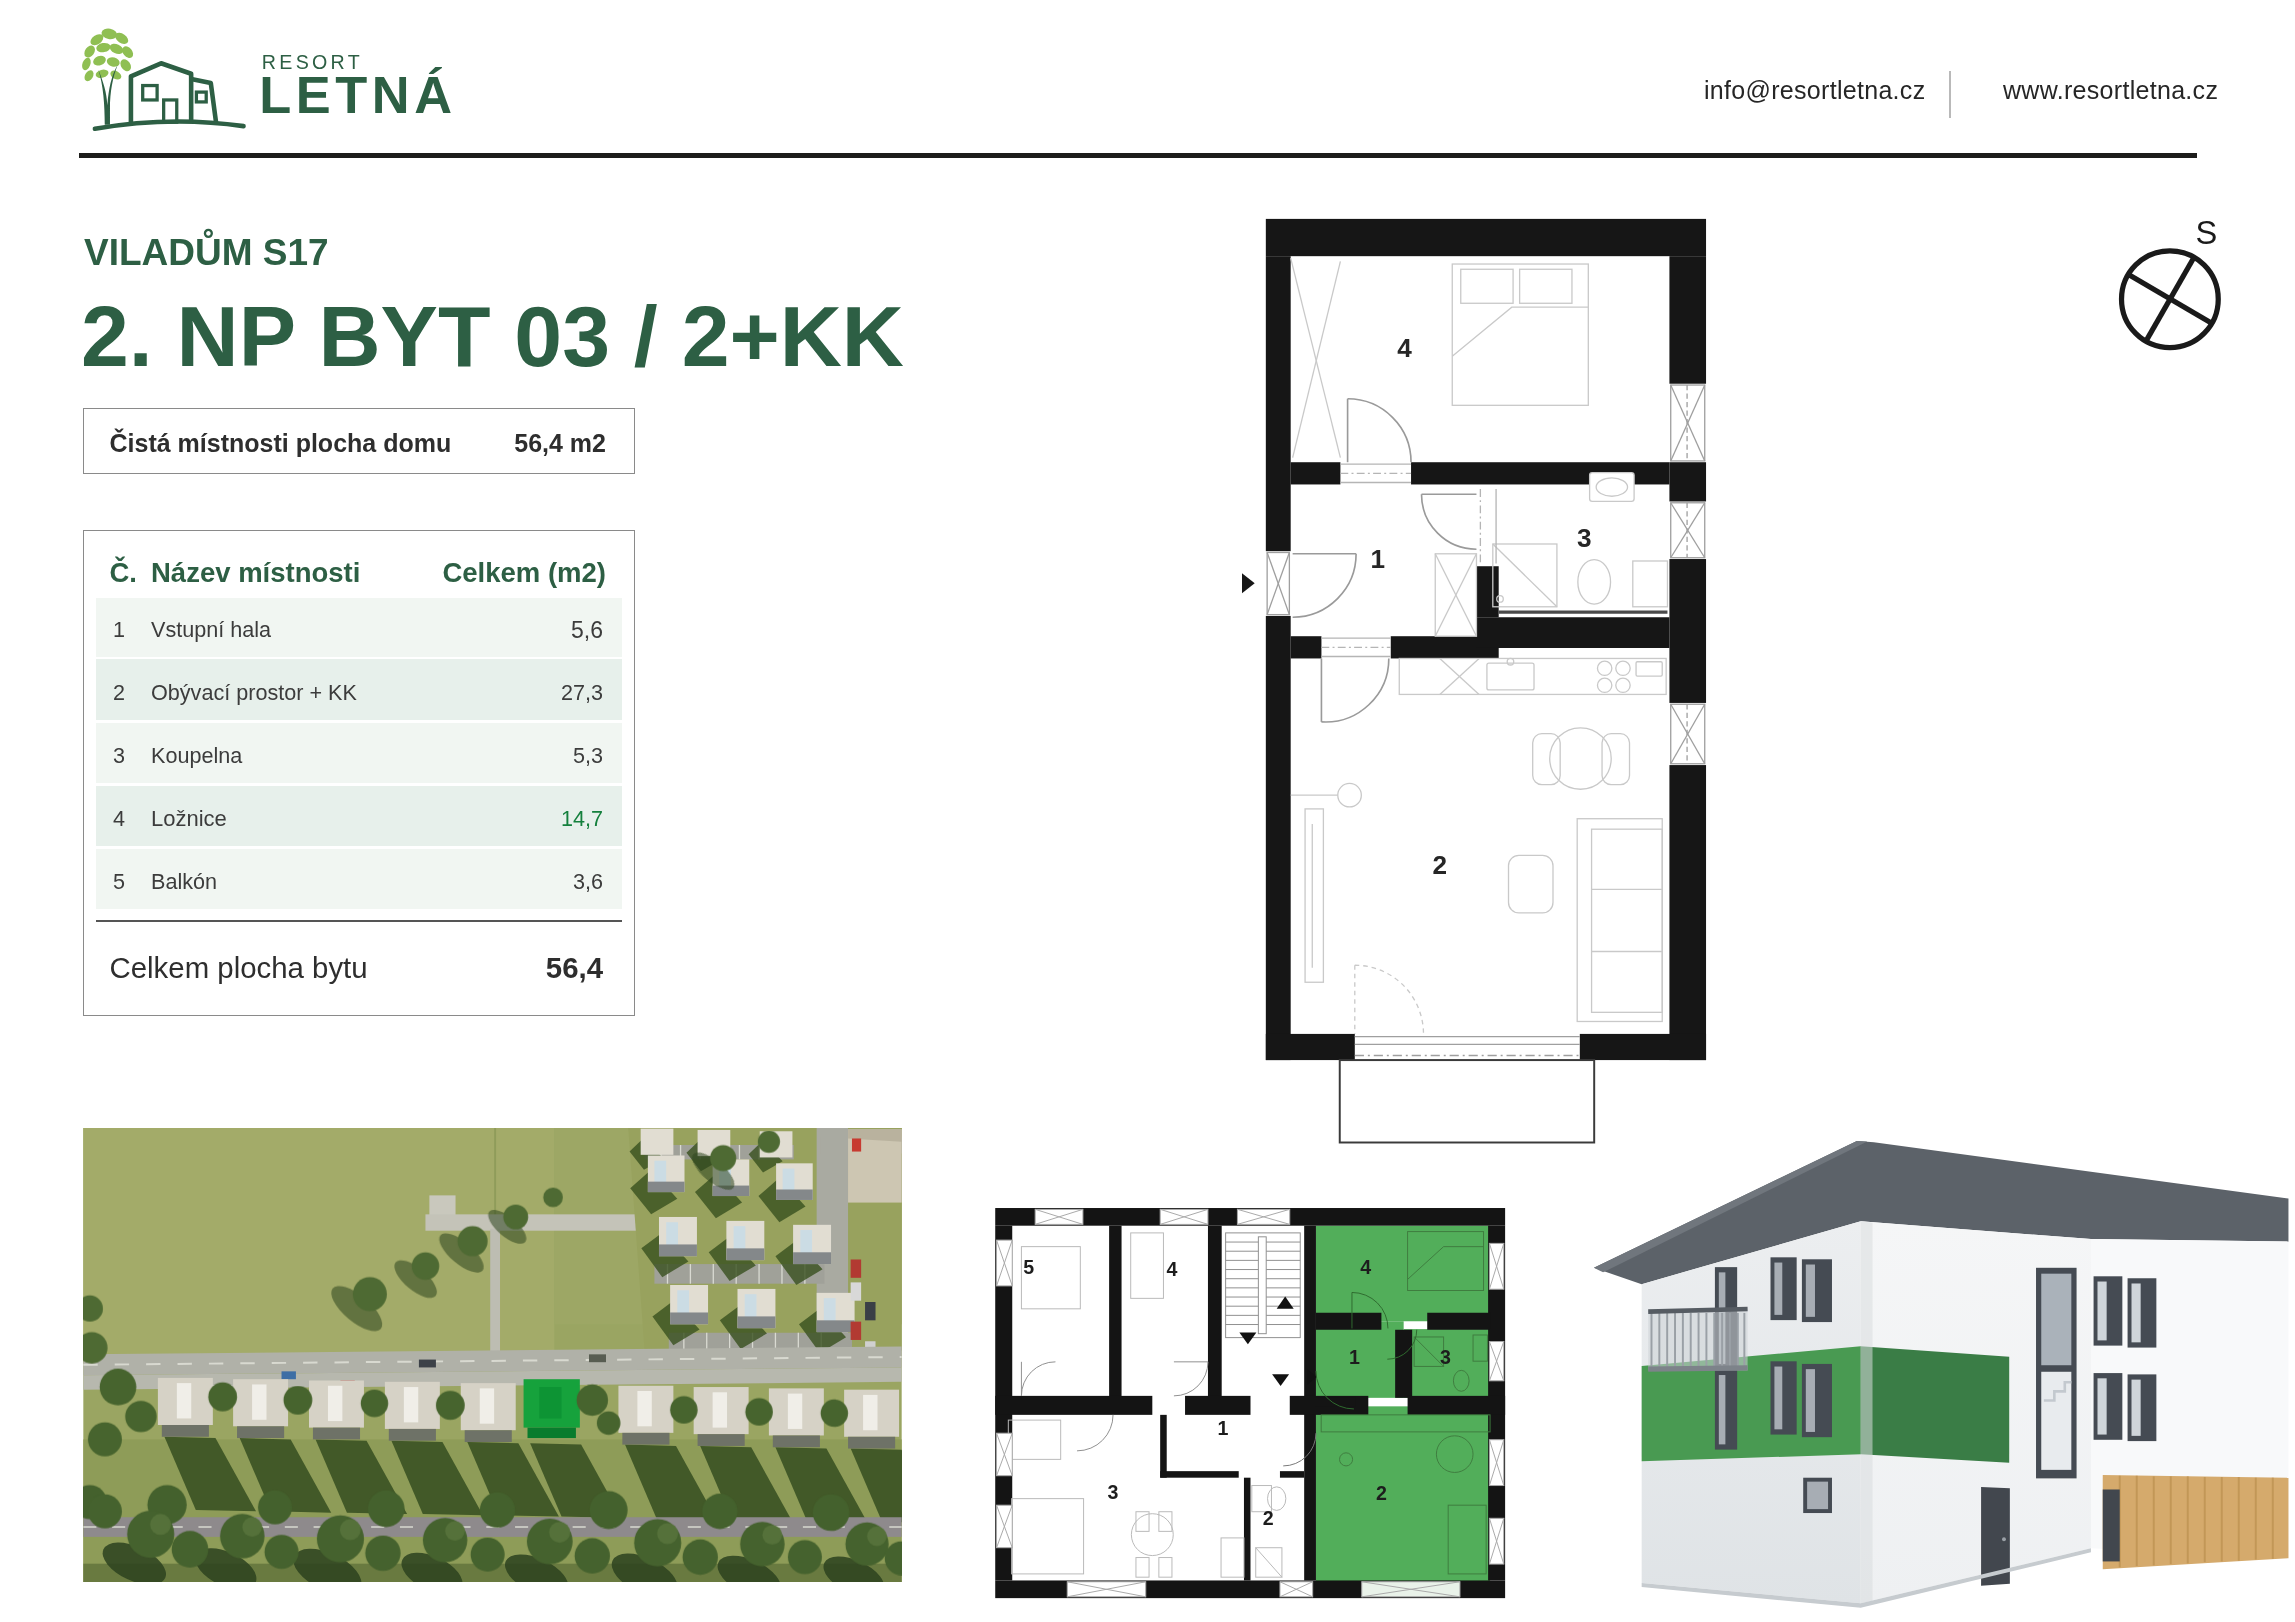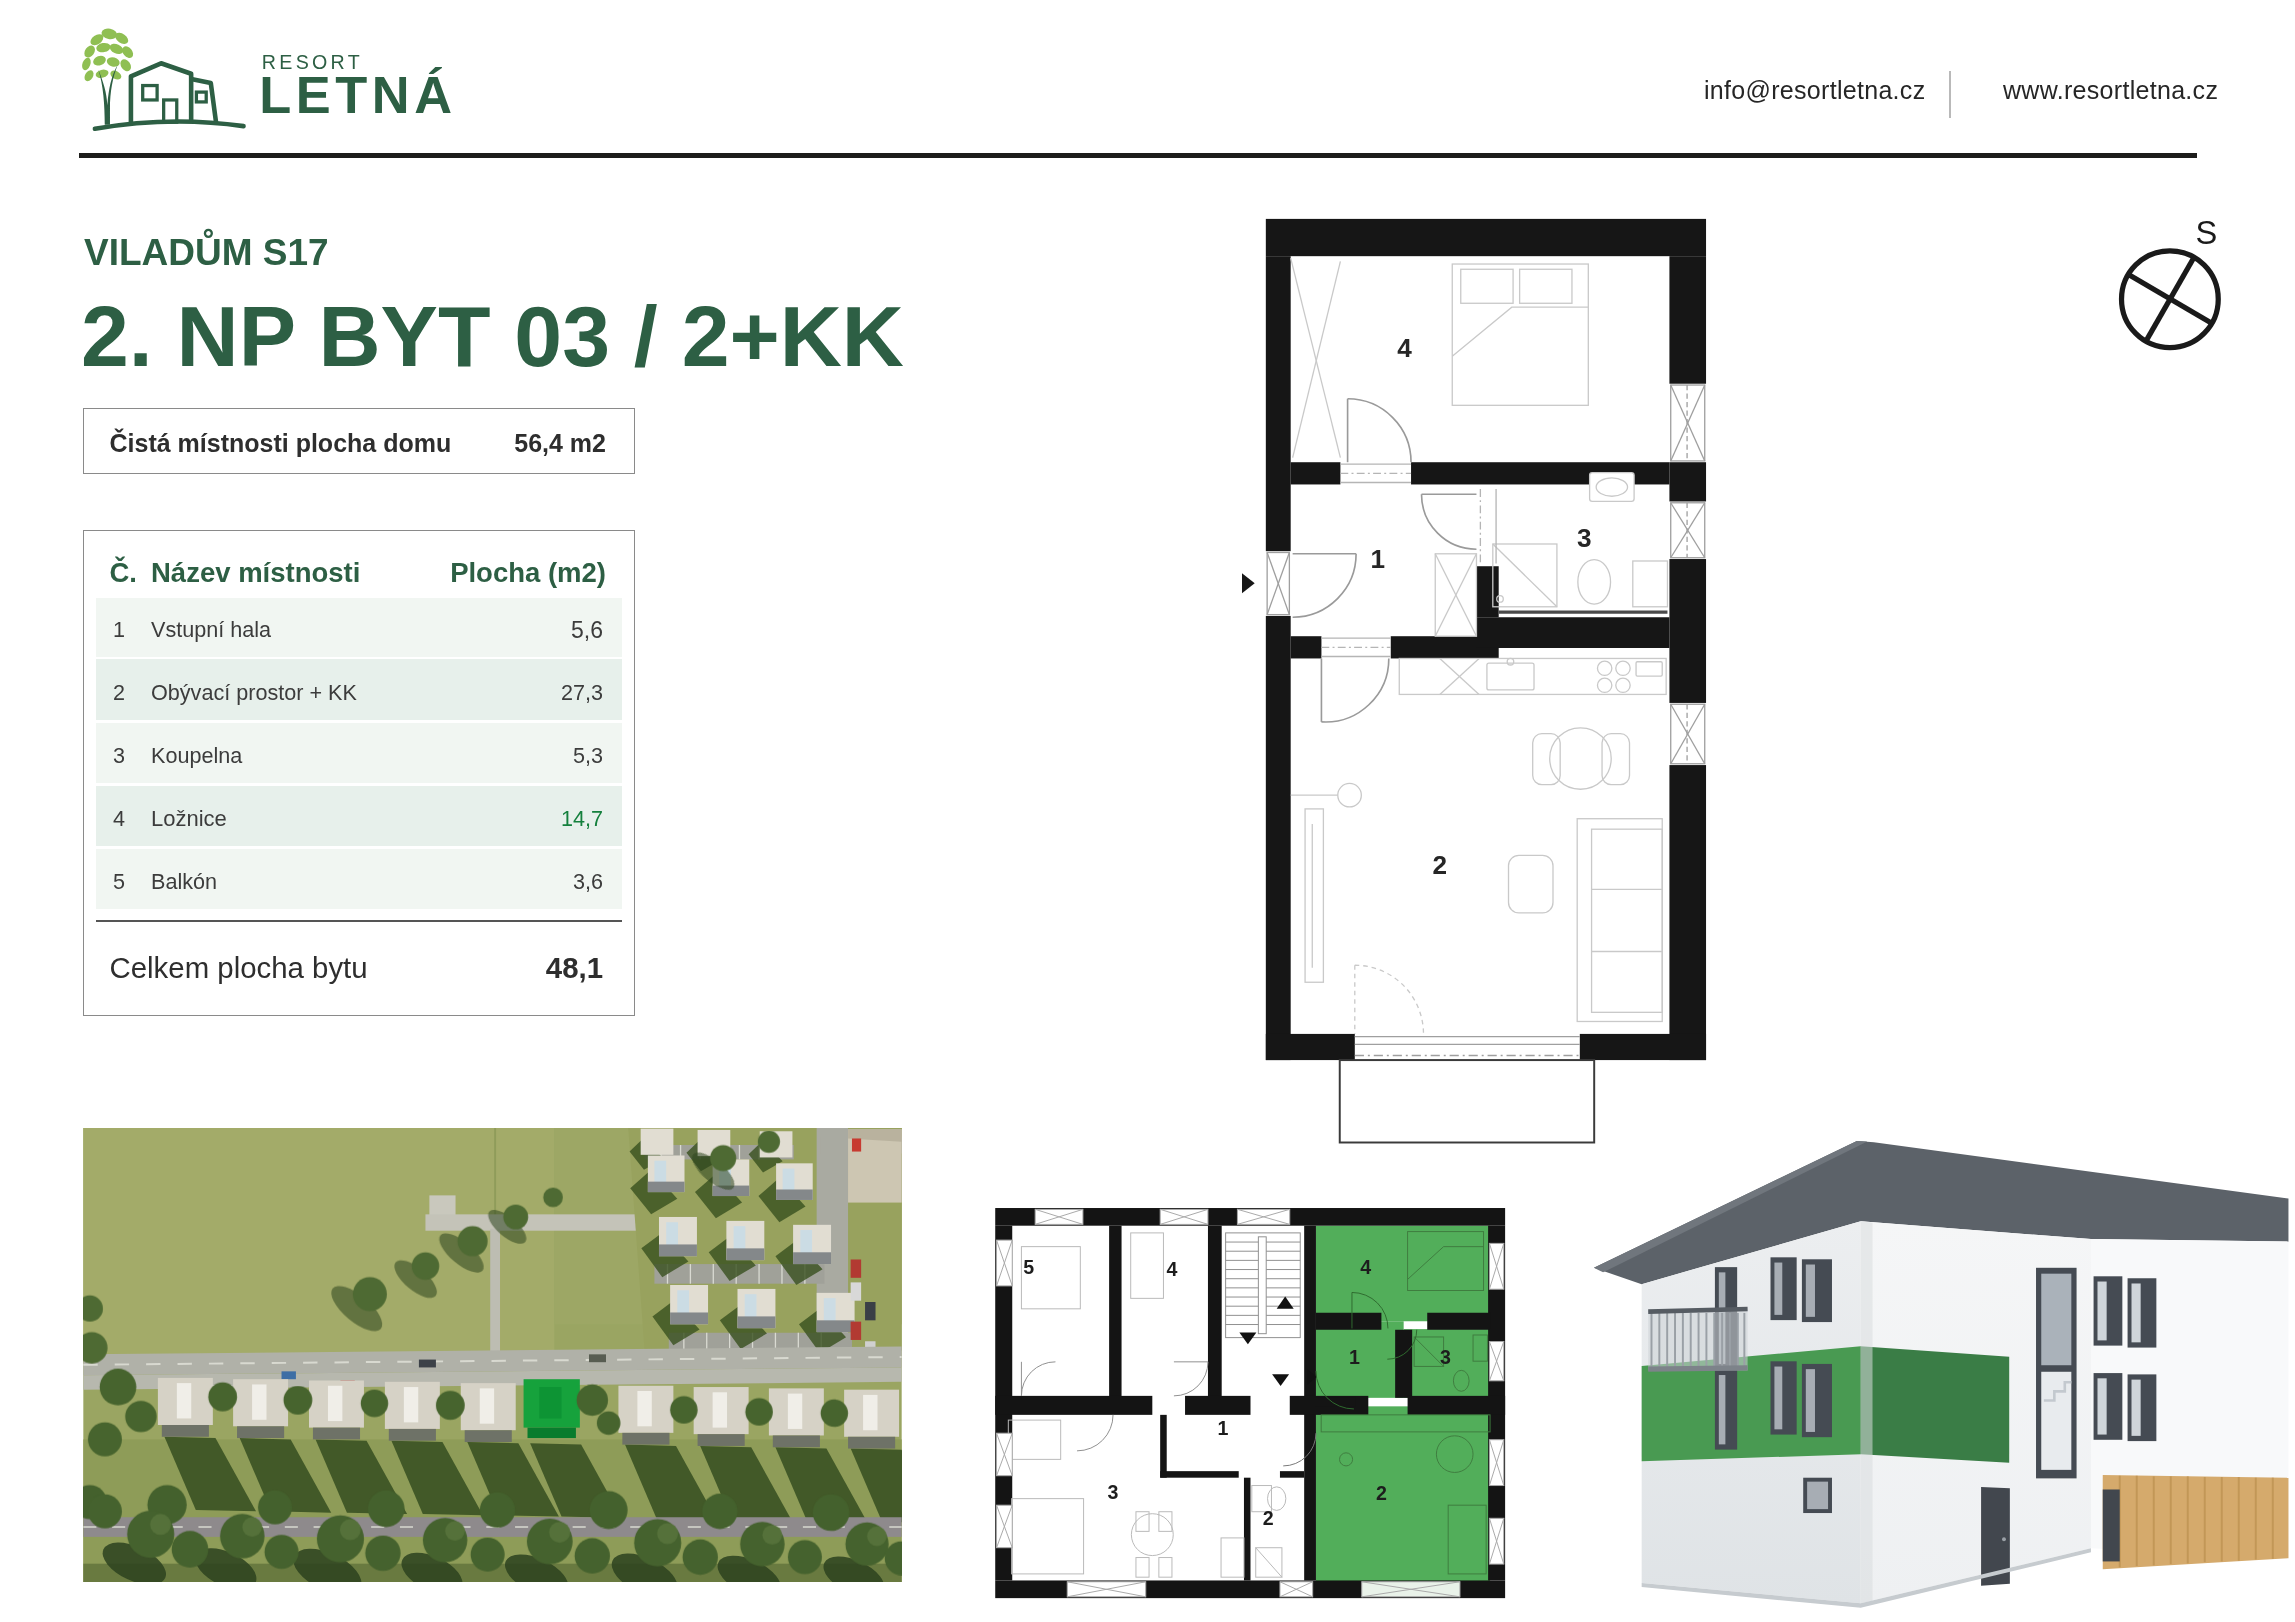--- a/index.html
+++ b/index.html
@@ -55,21 +55,21 @@
 <div class="abs green" style="left:81px;top:287px;font-size:86px;font-weight:bold;letter-spacing:0px;">2. NP BYT 03 / 2+KK</div>
 
 <div class="abs" style="left:83px;top:408px;width:552px;height:66px;border:1.3px solid #8a8a8a;box-sizing:border-box;">
   <div class="abs" style="left:25.5px;top:20px;font-size:25px;font-weight:bold;color:#2e2e2e;">Čistá místnosti plocha domu</div>
   <div class="abs" style="right:28px;top:20px;font-size:25px;font-weight:bold;color:#2e2e2e;">56,4 m2</div>
 </div>
 
 <div class="abs" style="left:83px;top:530px;width:552px;height:486px;border:1.3px solid #8a8a8a;box-sizing:border-box;">
   <div class="abs green" style="left:25.5px;top:26px;font-size:27.5px;font-weight:bold;">Č.</div>
   <div class="abs green" style="left:67px;top:26px;font-size:27.5px;font-weight:bold;">Název místnosti</div>
-  <div class="abs green" style="right:28px;top:26px;font-size:27.5px;font-weight:bold;">Plocha (m2)</div>
+  <div class="abs green" style="right:28px;top:26px;font-size:27.5px;font-weight:bold;">Celkem (m2)</div>
 
   <div class="abs" style="left:11.8px;top:67px;width:526px;height:59px;background:#f1f6f2;"></div>
   <div class="abs" style="left:11.8px;top:128px;width:526px;height:61px;background:#e7f0eb;"></div>
   <div class="abs" style="left:11.8px;top:192px;width:526px;height:60px;background:#f1f6f2;"></div>
   <div class="abs" style="left:11.8px;top:255px;width:526px;height:60px;background:#e7f0eb;"></div>
   <div class="abs" style="left:11.8px;top:318px;width:526px;height:60px;background:#f1f6f2;"></div>
 
   <div class="abs" style="left:29px;top:86px;font-size:21.6px;color:#3c3c3c;">1</div>
   <div class="abs" style="left:67px;top:86px;font-size:21.6px;color:#3c3c3c;">Vstupní hala</div>
   <div class="abs" style="right:31px;top:86px;font-size:23px;color:#3c3c3c;margin-left:16px;">5,6</div>
@@ -85,21 +85,21 @@
   <div class="abs" style="left:29px;top:275px;font-size:21.6px;color:#3c3c3c;">4</div>
   <div class="abs" style="left:67px;top:275px;font-size:22px;color:#3c3c3c;">Ložnice</div>
   <div class="abs" style="right:31px;top:275px;font-size:21.6px;color:#15803d;">14,7</div>
 
   <div class="abs" style="left:29px;top:338px;font-size:21.6px;color:#3c3c3c;">5</div>
   <div class="abs" style="left:67px;top:338px;font-size:21.6px;color:#3c3c3c;">Balkón</div>
   <div class="abs" style="right:31px;top:338px;font-size:21.6px;color:#3c3c3c;">3,6</div>
 
   <div class="abs" style="left:11.8px;top:389px;width:526px;height:2px;background:#555;"></div>
   <div class="abs" style="left:25.5px;top:420px;font-size:29.4px;font-weight:normal;color:#2e2e2e;">Celkem plocha bytu</div>
-  <div class="abs" style="right:31px;top:420px;font-size:29.4px;font-weight:bold;color:#2e2e2e;">48,1</div>
+  <div class="abs" style="right:31px;top:420px;font-size:29.4px;font-weight:bold;color:#2e2e2e;">56,4</div>
 </div>
 
 <svg class="abs" style="left:2094px;top:190px;" width="157" height="183" viewBox="0 0 240 280">
   <circle cx="116" cy="167" r="74" fill="none" stroke="#1a1a1a" stroke-width="8"></circle>
   <line x1="153" y1="103" x2="79" y2="232" stroke="#1a1a1a" stroke-width="8"></line>
   <line x1="54" y1="130" x2="180" y2="204" stroke="#1a1a1a" stroke-width="8"></line>
   <text x="172" y="83" font-size="50" fill="#1a1a1a" font-family="Liberation Sans, sans-serif" text-anchor="middle">S</text>
 </svg>
 
 <svg class="abs" style="left:1242px;top:196px;" width="499" height="955" viewBox="1898 300 762 1460">

